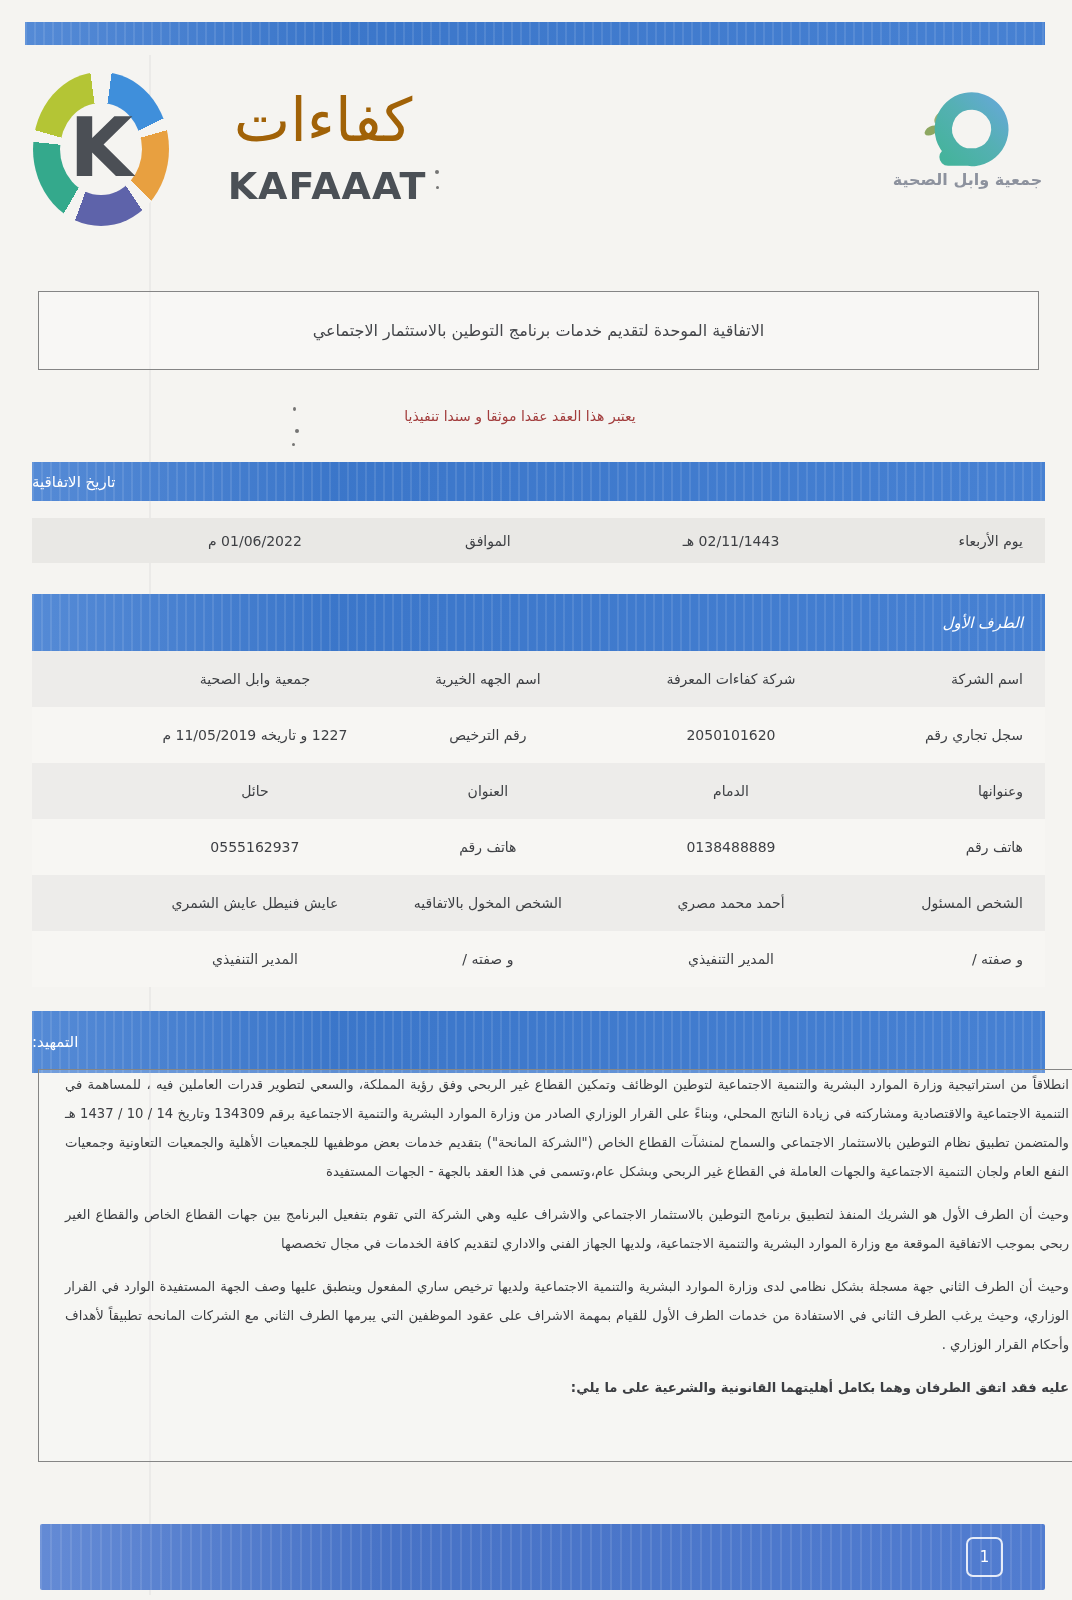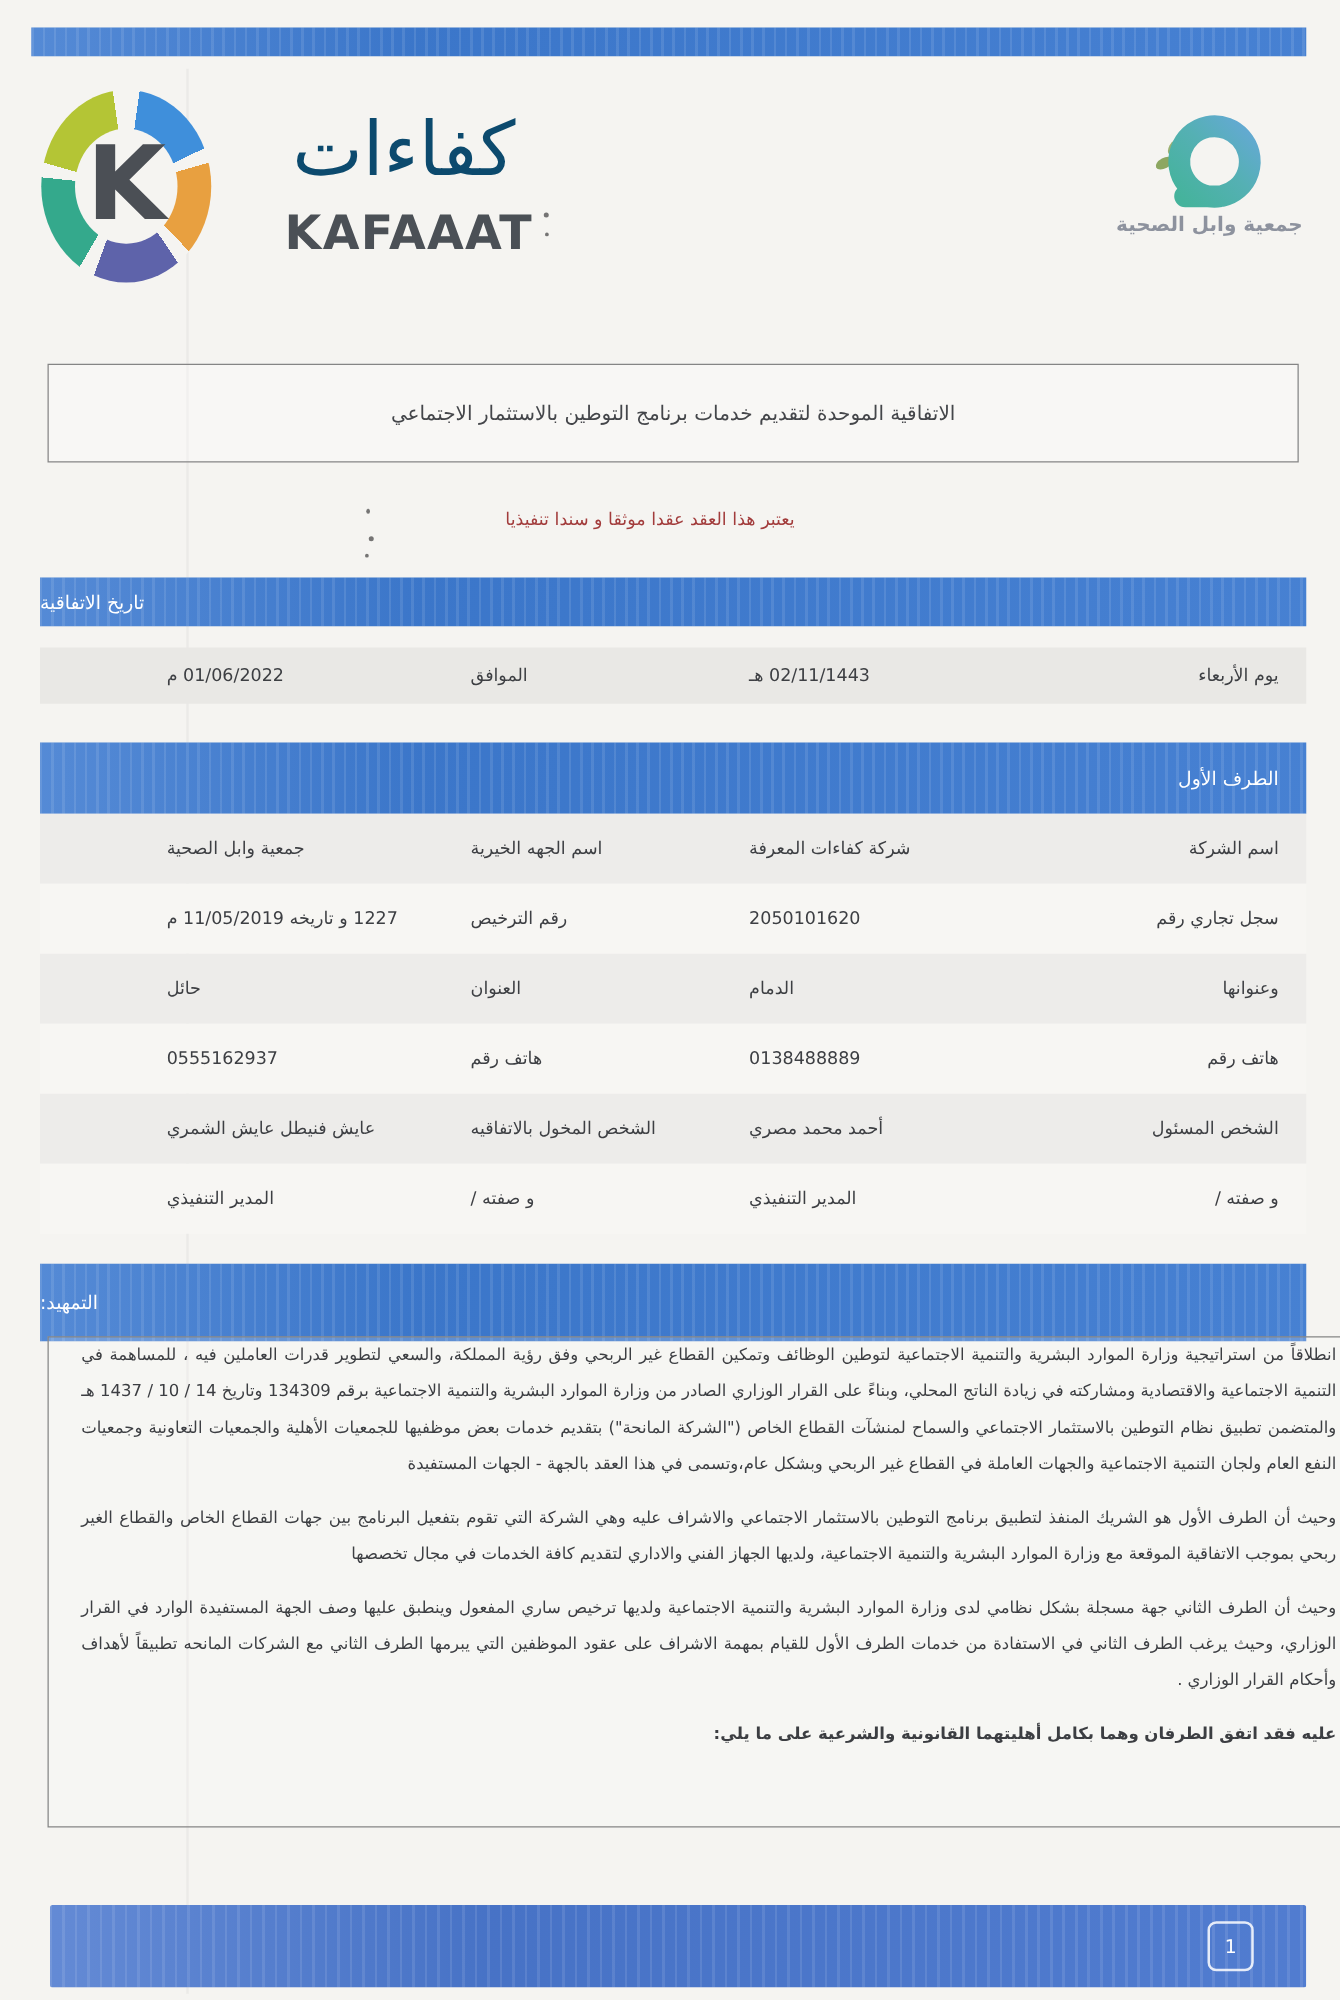--- a/index.html
+++ b/index.html
@@ -51,21 +51,21 @@
   .k-circle::after{
     content:"";position:absolute;inset:20%;border-radius:50%;background:var(--paper);
   }
   .k-letter{
     position:absolute;left:0;top:0;width:100%;height:100%;display:flex;
     align-items:center;justify-content:center;font-size:82px;font-weight:bold;
     color:#4b4f55;z-index:2;padding-bottom:4px;
   }
   .k-arabic{
     position:absolute;left:168px;top:24px;width:250px;text-align:center;
-    font-size:60px;color:#0c4a6e;line-height:1;direction:rtl;
+    font-size:60px;color:#a16207;line-height:1;direction:rtl;
   }
   .k-latin{
     position:absolute;left:172px;top:98px;width:250px;text-align:center;
     font-size:38px;font-weight:bold;color:#4b5056;letter-spacing:1px;
   }
   .wabel-logo{position:absolute;left:890px;top:84px;width:155px;height:115px;}
   .wabel-icon{position:absolute;left:28px;top:0;}
   .wabel-name{
     position:absolute;left:0;top:86px;width:155px;text-align:center;
     font-size:16px;font-weight:bold;color:#8d929e;direction:rtl;
@@ -82,41 +82,41 @@
     position:absolute;left:0;top:408px;width:1040px;text-align:center;
     font-size:14px;color:var(--red);direction:rtl;
   }
 
   
   .grid-row{
     direction:rtl;display:grid;grid-template-columns:18% 26% 22% 24% 10%;
     align-items:center;font-size:14px;color:var(--ink);
   }
   .grid-row .c-label{text-align:right;padding-right:22px;}
-  .grid-row .c-mid{text-align:left;}
+  .grid-row .c-mid{text-align:center;}
 
   
   .date-header{
     position:absolute;left:32px;top:462px;width:1013px;height:39px;
     display:flex;align-items:center;justify-content:flex-end;
     color:#fff;font-size:15px;direction:rtl;
   }
   .date-header span{margin-right:22px;direction:rtl;}
   .date-row{
     position:absolute;left:32px;top:518px;width:1013px;height:45px;
     background:var(--row-gray);
   }
 
   
   .party-header{
     position:absolute;left:32px;top:594px;width:1013px;height:57px;
     color:#fff;font-size:15px;
   }
   .party-header .first{
-    position:absolute;right:22px;top:0;height:100%;display:flex;align-items:center;direction:rtl;
+    position:absolute;right:22px;top:0;height:100%;display:flex;align-items:center;direction:rtl;font-style:italic;
   }
   .party-header .second{
     position:absolute;left:386px;top:0;width:150px;height:100%;
     display:flex;align-items:center;justify-content:center;direction:rtl;
   }
   .party-table{position:absolute;left:32px;top:651px;width:1013px;}
   .party-table .grid-row{height:56px;}
   .party-table .grid-row:nth-child(odd){background:var(--row-alt-a);}
   .party-table .grid-row:nth-child(even){background:var(--row-alt-b);}
 

